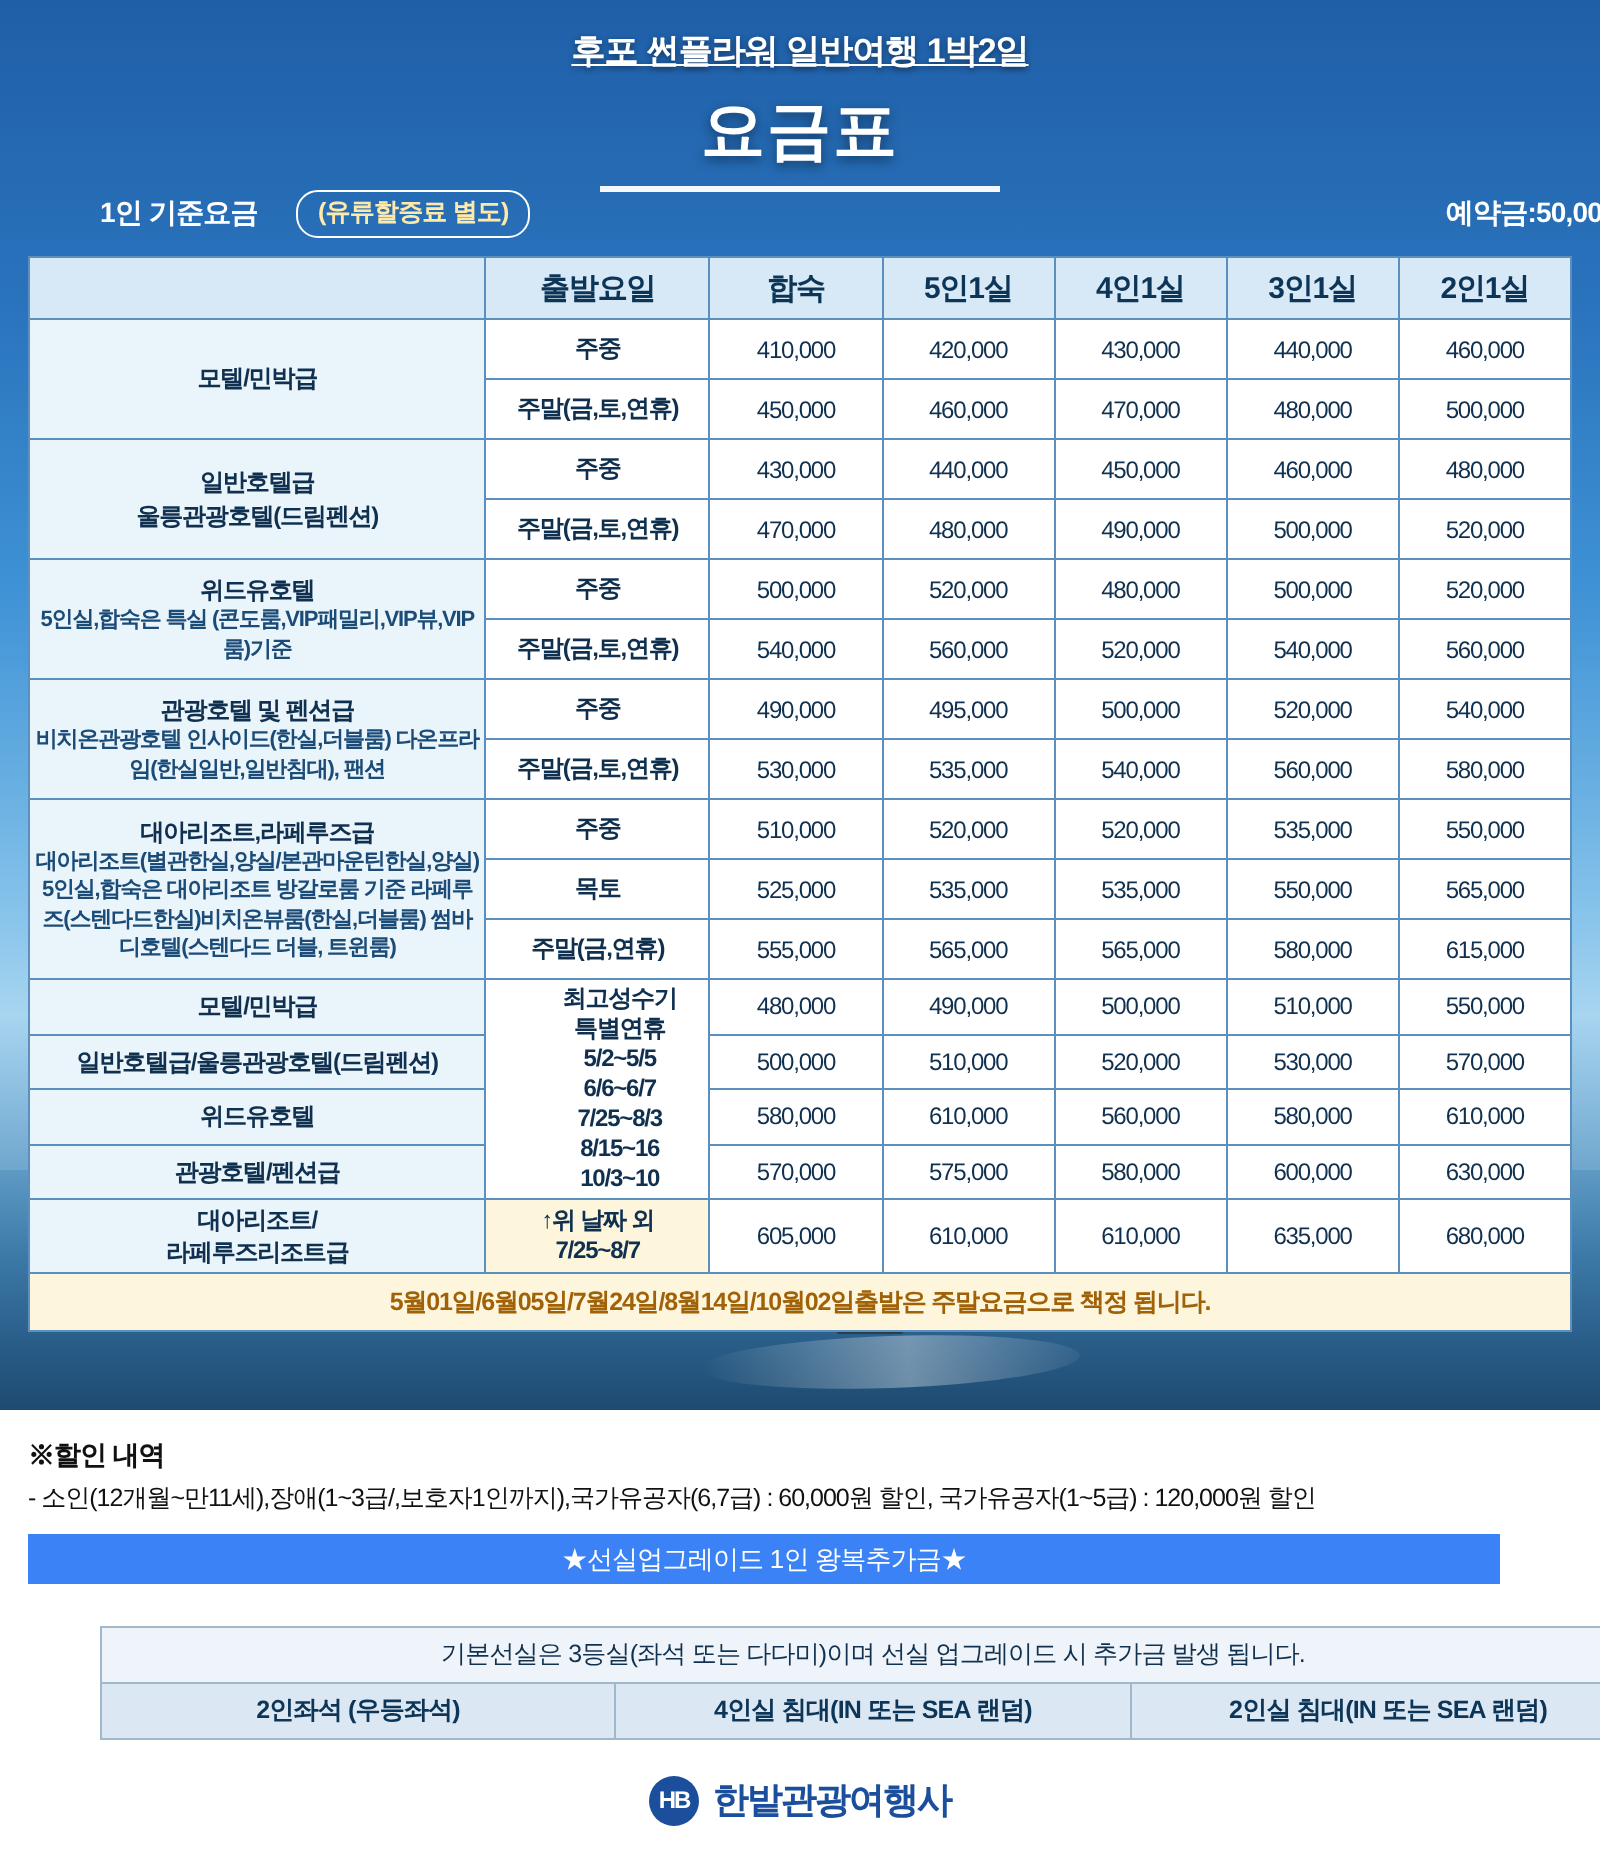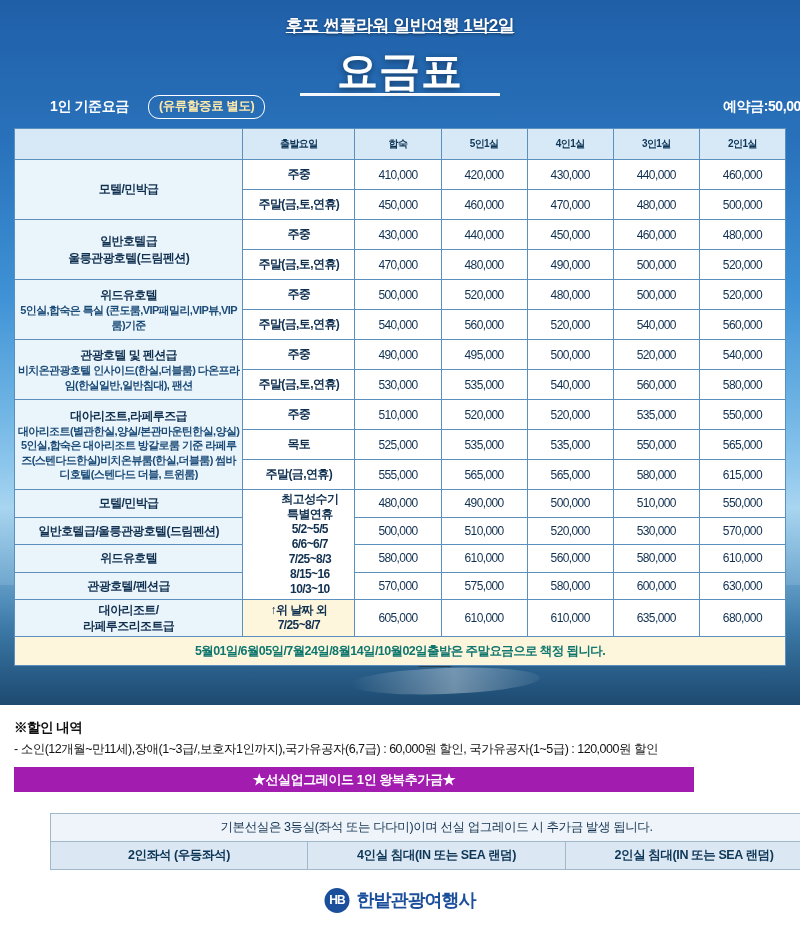--- a/index.html
+++ b/index.html
@@ -86,21 +86,21 @@
     letter-spacing: -0.5px;
     text-shadow: 0 1px 3px rgba(0,0,0,0.45);
   }
   .hdr-title {
     position: absolute;
     top: 44px;
     left: 0;
     width: 800px;
     text-align: center;
     color: #ffffff;
-    font-size: 41px;
+    font-size: 32px;
     font-weight: bold;
     letter-spacing: 1px;
     text-shadow: 0 2px 6px rgba(0,0,0,0.45);
   }
   .hdr-title-underline {
     position: absolute;
     top: 93px;
     left: 300px;
     width: 200px;
     height: 3px;
@@ -166,21 +166,21 @@
     text-align: center;
     vertical-align: middle;
     padding: 2px 2px;
     color: #103050;
     letter-spacing: -0.6px;
   }
   table.price thead th {
     background: #d7e9f6;
     font-weight: bold;
     height: 26px;
-    font-size: 10px;
+    font-size: 15px;
     color: #0d3557;
   }
   td.cat {
     background: #eaf4fb;
     font-weight: bold;
     color: #10375c;
     font-size: 12.5px;
     line-height: 1.35;
     padding: 4px 3px;
   }
@@ -213,21 +213,21 @@
   }
   td.peak2 {
     background: #fdf6dd;
     color: #d9232d;
     font-weight: bold;
     font-size: 11.5px;
     line-height: 1.25;
   }
   tr.note-row td {
     background: #fdf6dd;
-    color: #0f766e;
+    color: #a16207;
     font-weight: bold;
     font-size: 12.5px;
     height: 24px;
   }
 
   
   .lower {
     position: absolute;
     left: 0;
     top: 705px;
@@ -249,26 +249,26 @@
     left: 14px;
     top: 36px;
     font-size: 12.5px;
     color: #111111;
     letter-spacing: -0.5px;
   }
   .upgrade-bar {
     position: absolute;
     left: 14px;
     top: 62px;
-    width: 680px;
+    width: 736px;
     height: 25px;
-    background: #a21caf;
+    background: #3b82f6;
     color: #ffffff;
     font-size: 13px;
-    font-weight: bold;
+    font-weight: normal;
     text-align: center;
     line-height: 25px;
     letter-spacing: -0.4px;
   }
   table.cabin {
     position: absolute;
     left: 14px;
     top: 108px;
     width: 772px;
     border-collapse: collapse;

